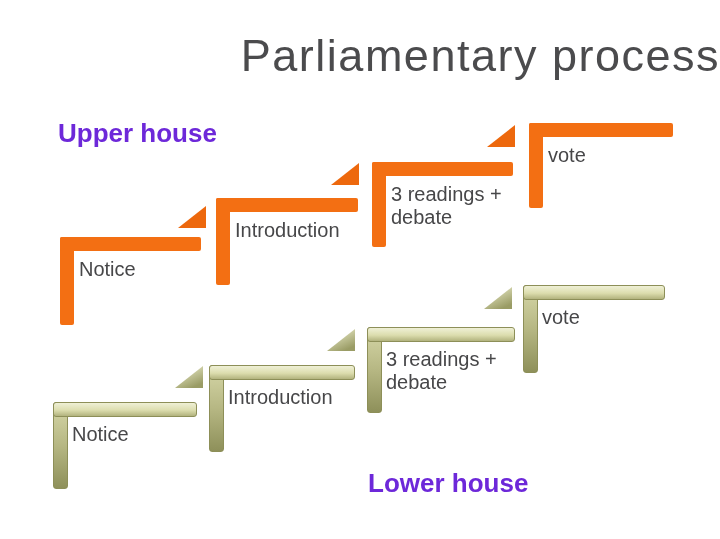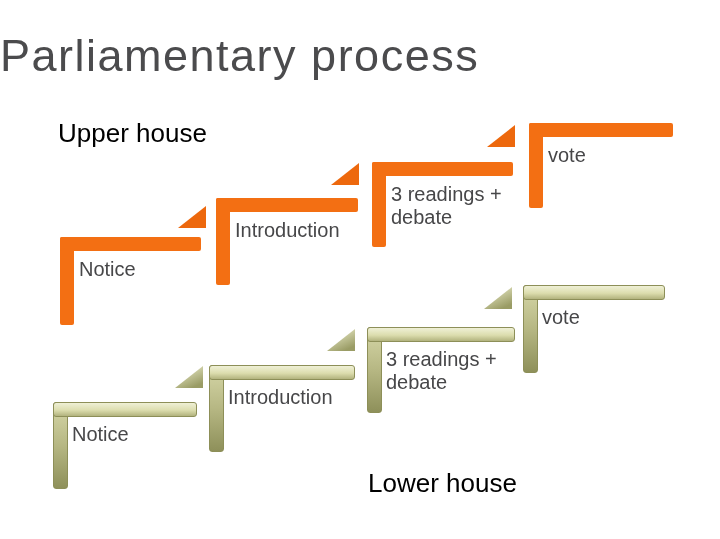--- a/index.html
+++ b/index.html
@@ -8,31 +8,31 @@
     width:720px;height:539px;
     background:#ffffff;
     overflow:hidden;
     font-family:"Liberation Sans", sans-serif;
     color:#4a4a4c;
   }
   .title{
     position:absolute;
     left:0;top:30px;width:100%;
     margin:0;
-    text-align:left;
+    text-align:right;
     font-size:45px;
     font-weight:400;
     letter-spacing:1.5px;
     color:#4b4b4d;
   }
   .house-label{
     position:absolute;
     font-size:26px;
-    font-weight:400;
-    color:#000000;
+    font-weight:700;
+    color:#6d28d9;
     white-space:nowrap;
   }
   .upper-label{left:58px;top:118px;}
   .lower-label{left:368px;top:468px;}
 
   
   .step{position:absolute;}
   .hbar{position:absolute;left:0;top:0;height:14px;}
   .vbar{position:absolute;left:0;top:0;width:14px;}
   .step-label{

